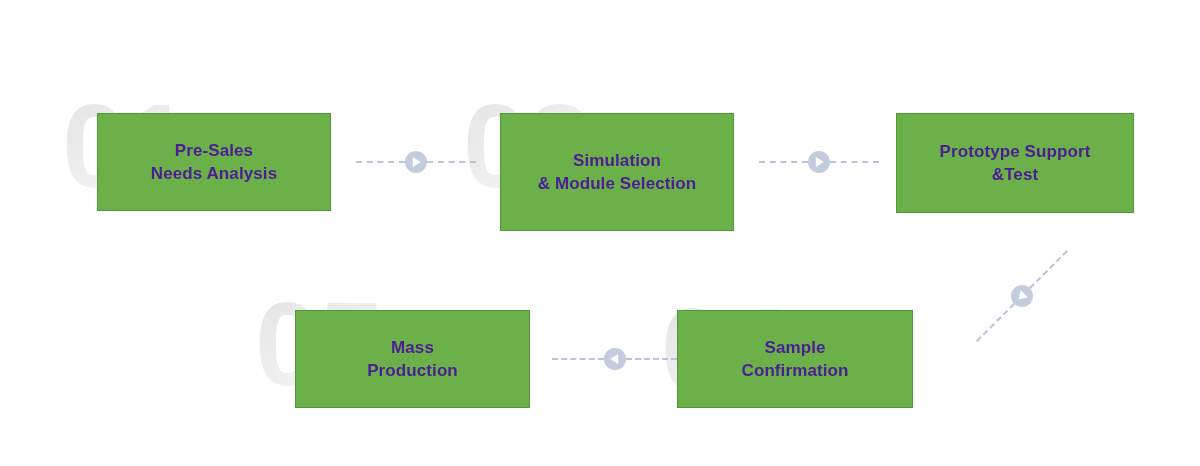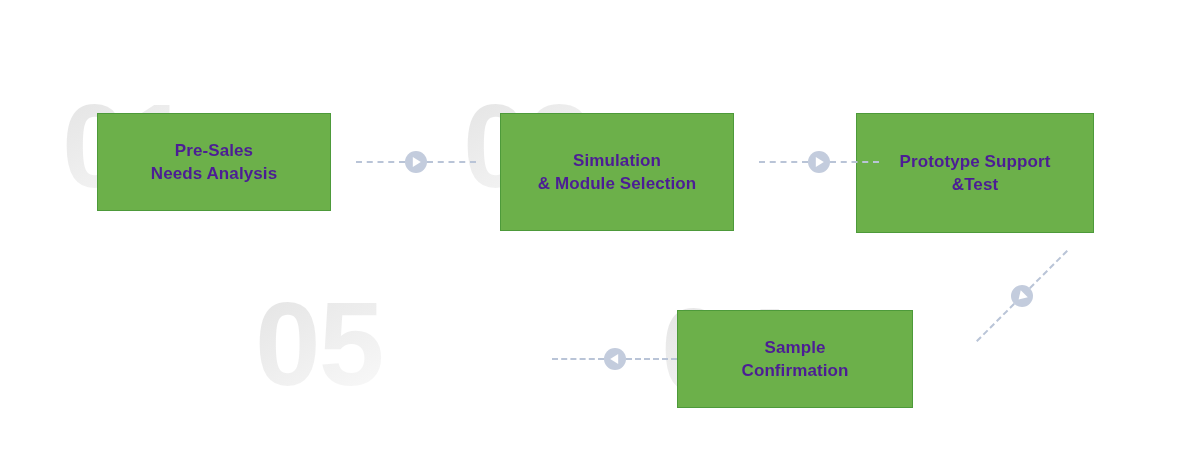--- a/index.html
+++ b/index.html
@@ -122,30 +122,34 @@
   <div class="box" style="left:97px; top:113px; width:234px; height:98px;">
     <span class="box-label">Pre-Sales
 Needs Analysis</span>
   </div>
 
   <div class="box" style="left:500px; top:113px; width:234px; height:118px;">
     <span class="box-label">Simulation
 &amp; Module Selection</span>
   </div>
 
-  <div class="box" style="left:856px; top:113px; width:238px; height:120px;">
+  <div class="box" style="left:896px; top:113px; width:238px; height:100px;">
     <span class="box-label">Prototype Support
 &amp;Test</span>
   </div>
 
   <div class="box" style="left:677px; top:310px; width:236px; height:98px;">
     <span class="box-label">Sample
 Confirmation</span>
   </div>
 
+  <div class="box" style="left:295px; top:310px; width:235px; height:98px;">
+    <span class="box-label">Mass
+Production</span>
+  </div>
 
   <div class="connector" style="left:356px; top:151px; width:120px;">
     <div class="conn-line"></div>
     <div class="conn-marker dir-right"></div>
     <div class="conn-line"></div>
   </div>
 
   <div class="connector" style="left:759px; top:151px; width:120px;">
     <div class="conn-line"></div>
     <div class="conn-marker dir-right"></div>

